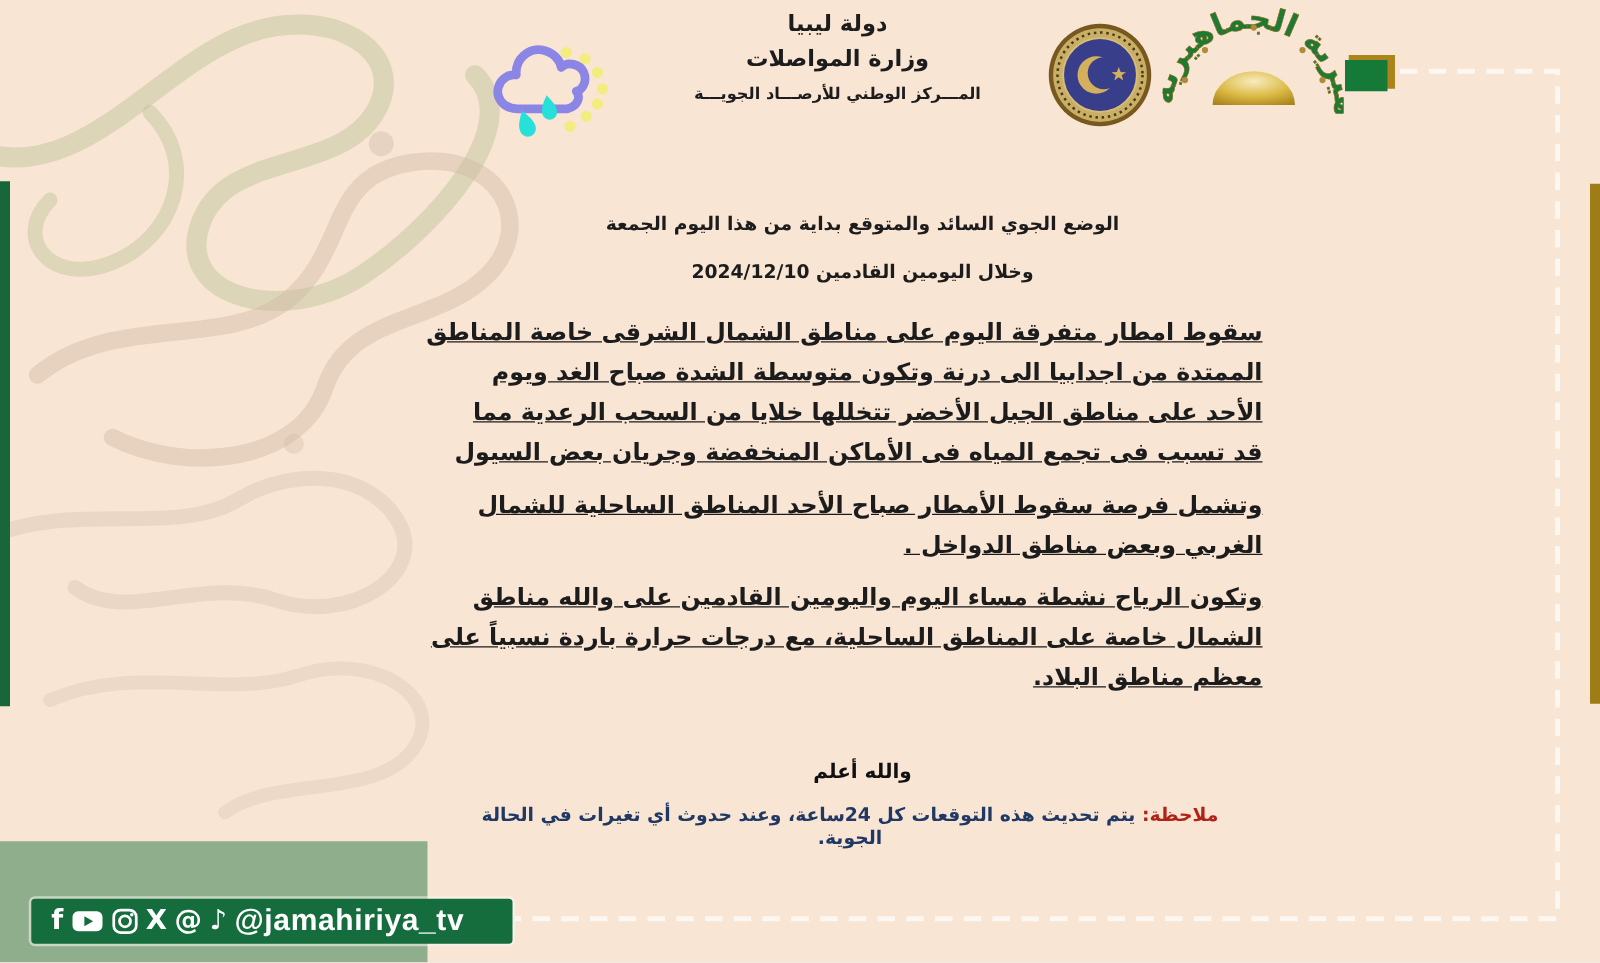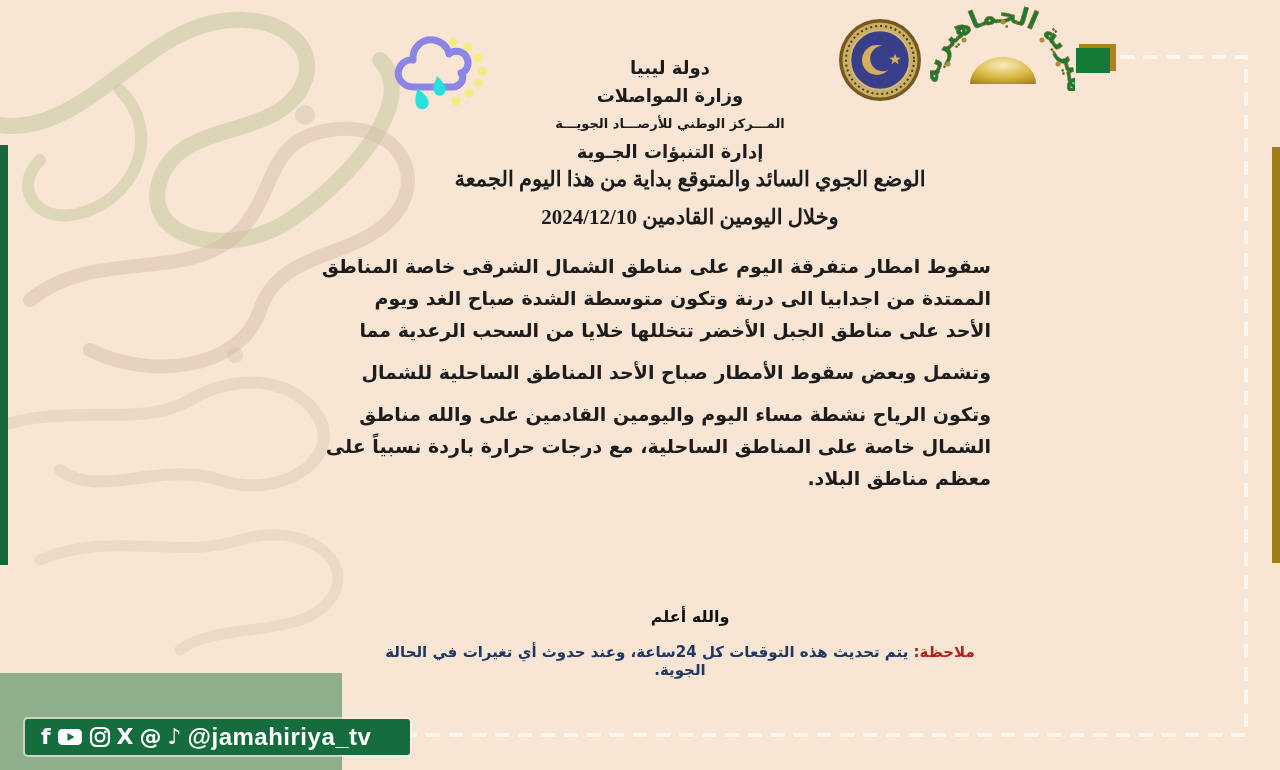--- a/index.html
+++ b/index.html
@@ -7,28 +7,28 @@
   .canvas{position:relative;width:1280px;height:770px;background:#f9e5d4;overflow:hidden;
           font-family:"DejaVu Sans",sans-serif;color:#1c1c1c;}
   .abs{position:absolute;}
   
   .left-bar{left:0;top:145px;width:8px;height:420px;background:#17673a;}
   .right-bar{right:0;top:147px;width:8px;height:416px;background:#9e7c16;}
   
   .flag-gold{left:1079px;top:44px;width:37px;height:27px;background:#ab851c;}
   .flag-green{left:1076px;top:48px;width:34px;height:25px;background:#157a38;}
   
-  .org{left:360px;top:6px;width:620px;text-align:center;direction:rtl;font-weight:bold;margin-top:48px;}
+  .org{left:360px;top:6px;width:620px;text-align:center;direction:rtl;font-weight:bold;}
   .org-line{line-height:28px;font-size:18px;white-space:nowrap;}
   .org-line.big{font-size:13px;}
   
   .title{left:390px;top:160px;width:600px;text-align:center;font-weight:bold;}
-  .title-line{line-height:38px;font-size:21px;white-space:nowrap;font-family:Liberation Serif, serif;}
+  .title-line{line-height:38px;font-size:15px;white-space:nowrap;}
   
-  .bodytext{left:388px;top:250px;width:603px;direction:rtl;text-align:right;font-weight:bold;}
+  .bodytext{left:407px;top:250px;width:603px;direction:rtl;text-align:right;font-weight:bold;text-decoration:underline;}
   .para{margin:0 0 10px 0;}
   .bodyline{font-size:19px;line-height:32px;white-space:nowrap;}
   
   .closing{left:390px;top:607px;width:600px;text-align:center;font-size:16px;font-weight:bold;color:#111;}
   .note{left:360px;top:643px;width:640px;text-align:center;direction:rtl;font-size:15px;font-weight:bold;}
   .note .red{color:#b02418;}
   .note .navy{color:#203864;}
   
   .sage{left:0;top:673px;width:342px;height:97px;background:#8fae8b;}
   .socialbar{left:25px;top:719px;width:385px;height:36px;background:#156c3c;border-radius:3px;
@@ -81,21 +81,20 @@
     <g fill="#27e0da">
       <path transform="translate(31,74) rotate(-18)" d="M0 -11 C4 -5 6.5 -1 6.5 4 A6.5 6.5 0 1 1 -6.5 4 C-6.5 -1 -4 -5 0 -11 Z"></path>
       <path transform="translate(49,61) rotate(-10)" d="M0 -10 C3.8 -4.5 6 -0.5 6 3.8 A6 6 0 1 1 -6 3.8 C-6 -0.5 -3.8 -4.5 0 -10 Z"></path>
     </g>
   </svg>
 
   <div class="abs org">
     <div class="org-line">دولة ليبيا</div>
     <div class="org-line">وزارة المواصلات</div>
     <div class="org-line big">المـــركز الوطني للأرصـــاد الجويـــة</div>
-    <div class="org-line">إدارة التنبؤات الجـوية</div>
   </div>
 
   <svg class="abs" style="left:838px;top:18px" width="84" height="84" viewBox="0 0 84 84">
     <circle cx="42" cy="42" r="41" fill="#77591f"></circle>
     <circle cx="42" cy="42" r="37.5" fill="#c9ae66"></circle>
     <circle cx="42" cy="42" r="34" fill="none" stroke="#4a3a14" stroke-width="2" stroke-dasharray="2 3"></circle>
     <circle cx="42" cy="42" r="29.5" fill="#383e8a"></circle>
     <circle cx="42" cy="42" r="29.5" fill="none" stroke="#d8bd76" stroke-width="1.5"></circle>
     <g>
       <circle cx="39" cy="42" r="15" fill="#d4af5c"></circle>
@@ -129,23 +128,25 @@
   <div class="abs title">
     <div class="title-line" dir="rtl">الوضع الجوي السائد والمتوقع بداية من هذا اليوم الجمعة</div>
     <div class="title-line" dir="ltr">2024/12/10 وخلال اليومين القادمين</div>
   </div>
 
   <div class="abs bodytext">
     <div class="para">
       <div class="bodyline">سقوط امطار متفرقة اليوم على مناطق الشمال الشرقى خاصة المناطق</div>
       <div class="bodyline">الممتدة من اجدابيا الى درنة وتكون متوسطة الشدة صباح الغد ويوم</div>
       <div class="bodyline">الأحد على مناطق الجبل الأخضر تتخللها خلايا من السحب الرعدية مما</div>
+      <div class="bodyline">قد تسبب فى تجمع المياه فى الأماكن المنخفضة وجريان بعض السيول</div>
     </div>
     <div class="para">
-      <div class="bodyline">وتشمل وبعض سقوط الأمطار صباح الأحد المناطق الساحلية للشمال</div>
+      <div class="bodyline">وتشمل فرصة سقوط الأمطار صباح الأحد المناطق الساحلية للشمال</div>
+      <div class="bodyline">الغربي وبعض مناطق الدواخل .</div>
     </div>
     <div class="para">
       <div class="bodyline">وتكون الرياح نشطة مساء اليوم واليومين القادمين على والله مناطق</div>
       <div class="bodyline">الشمال خاصة على المناطق الساحلية، مع درجات حرارة باردة نسبياً على</div>
       <div class="bodyline">معظم مناطق البلاد.</div>
     </div>
   </div>
 
   <div class="abs closing" dir="rtl">والله أعلم</div>
   <div class="abs note">

